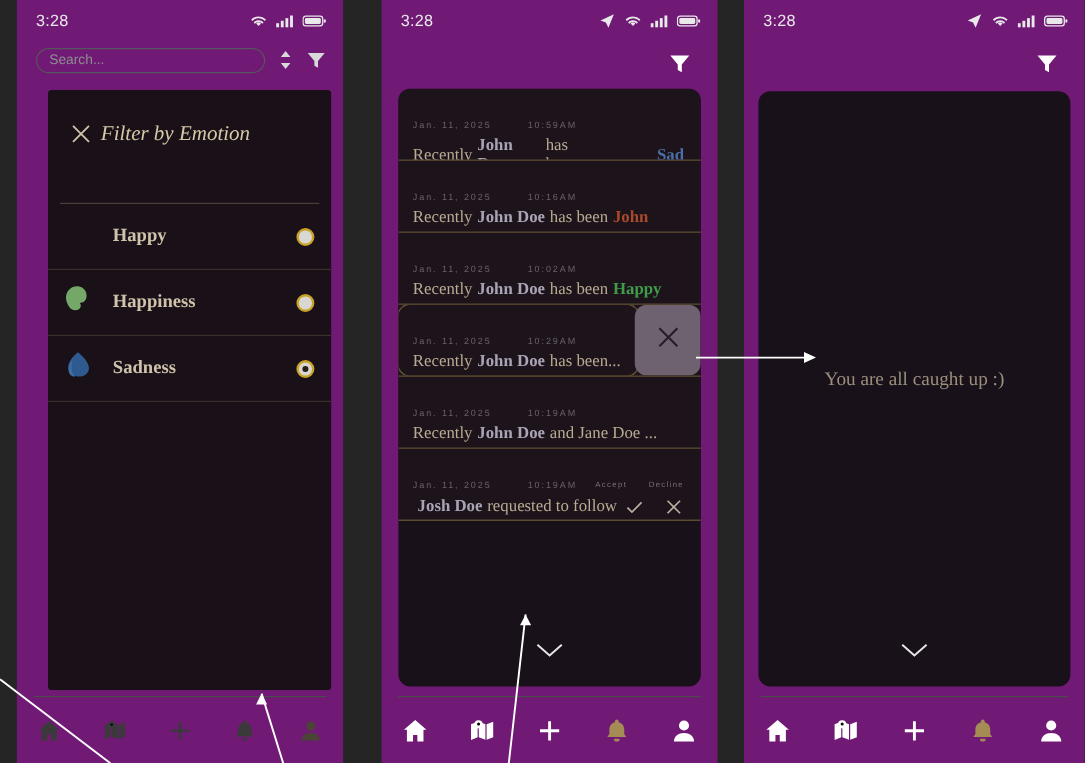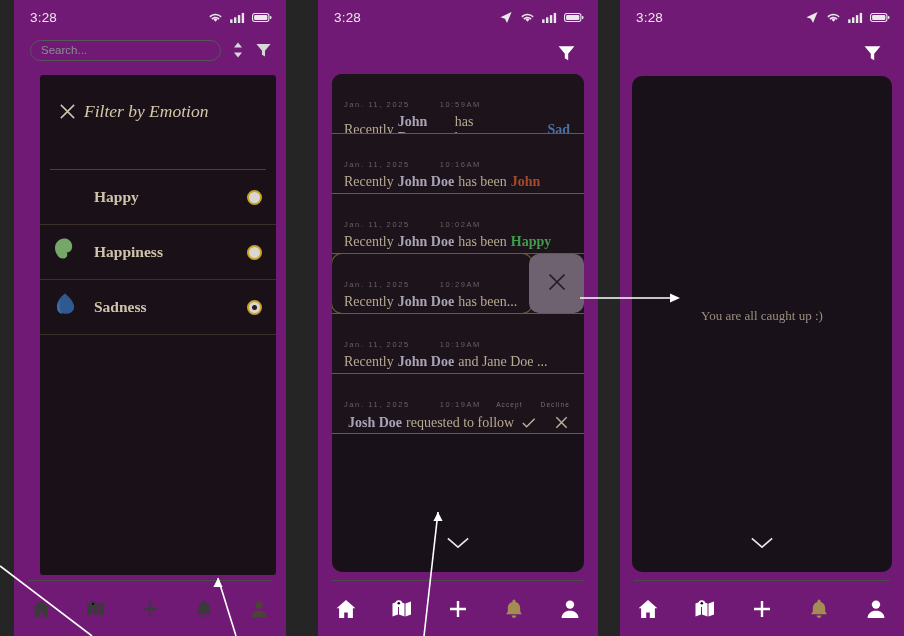--- a/index.html
+++ b/index.html
@@ -105,21 +105,21 @@
   .swipe-del {
     position:absolute; right:0; top:0; width:55px; height:100%;
     background:#6e6170; border-radius:10px;
     display:flex; align-items:center; justify-content:center; cursor:pointer;
   }
 
   .chev-down { position:absolute; left:0; right:0; bottom:18px; display:flex; justify-content:center; }
 
   .caught-up {
     position:absolute; left:0; right:0; top:232px; text-align:center;
-    font-family:"Liberation Serif", serif; font-size:13px; color:#9a8f7d;
+    font-family:"Liberation Serif", serif; font-size:16px; color:#9a8f7d;
   }
 
   
   .bottomnav { position:absolute; left:0; right:0; bottom:0; height:56px; }
   .nav-rule { height:1px; background:#4b4b4b; margin:0 14px; }
   .nav-items { display:flex; height:55px; align-items:center; }
   .nav-item { flex:1; display:flex; align-items:center; justify-content:center; cursor:pointer; }
 
   
   .anno { position:absolute; inset:0; pointer-events:none; }

